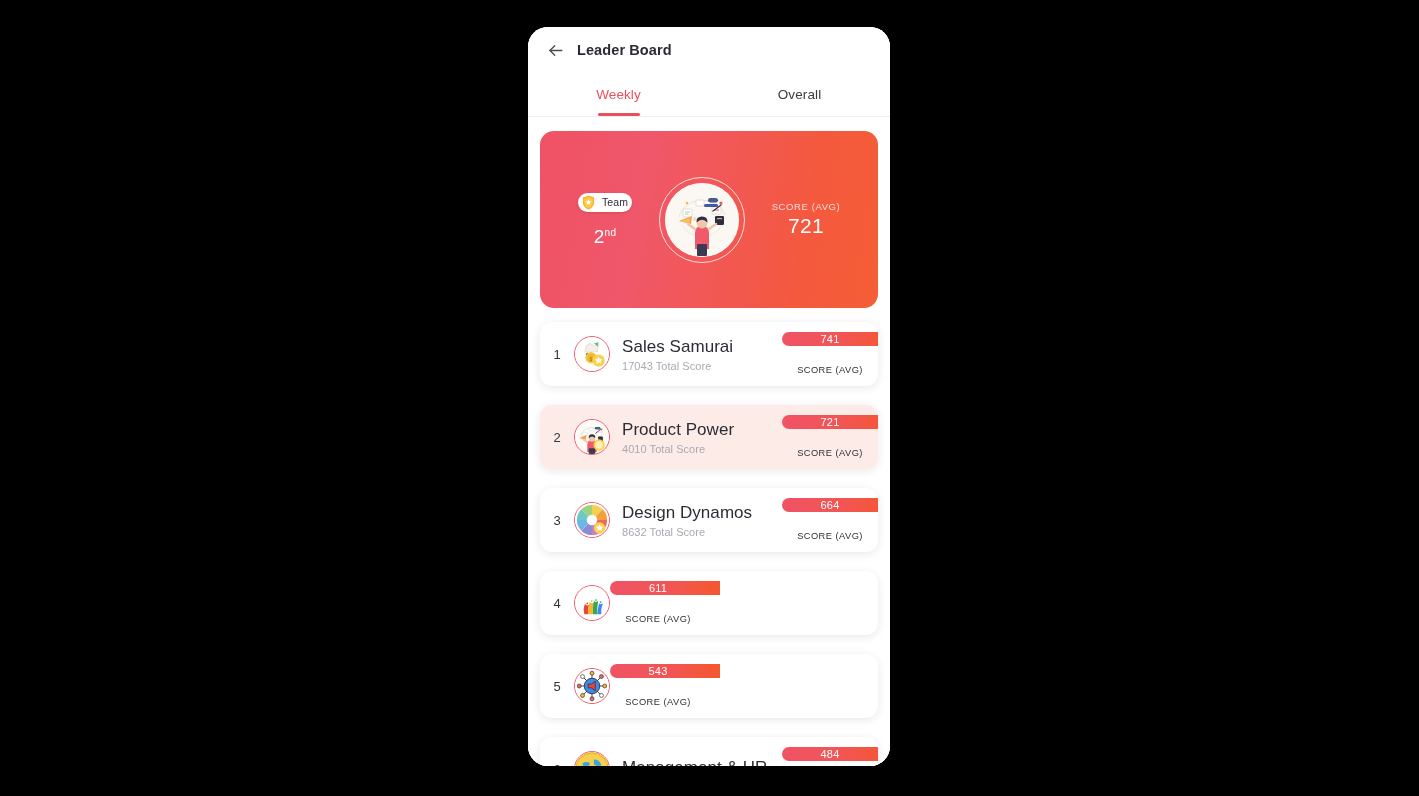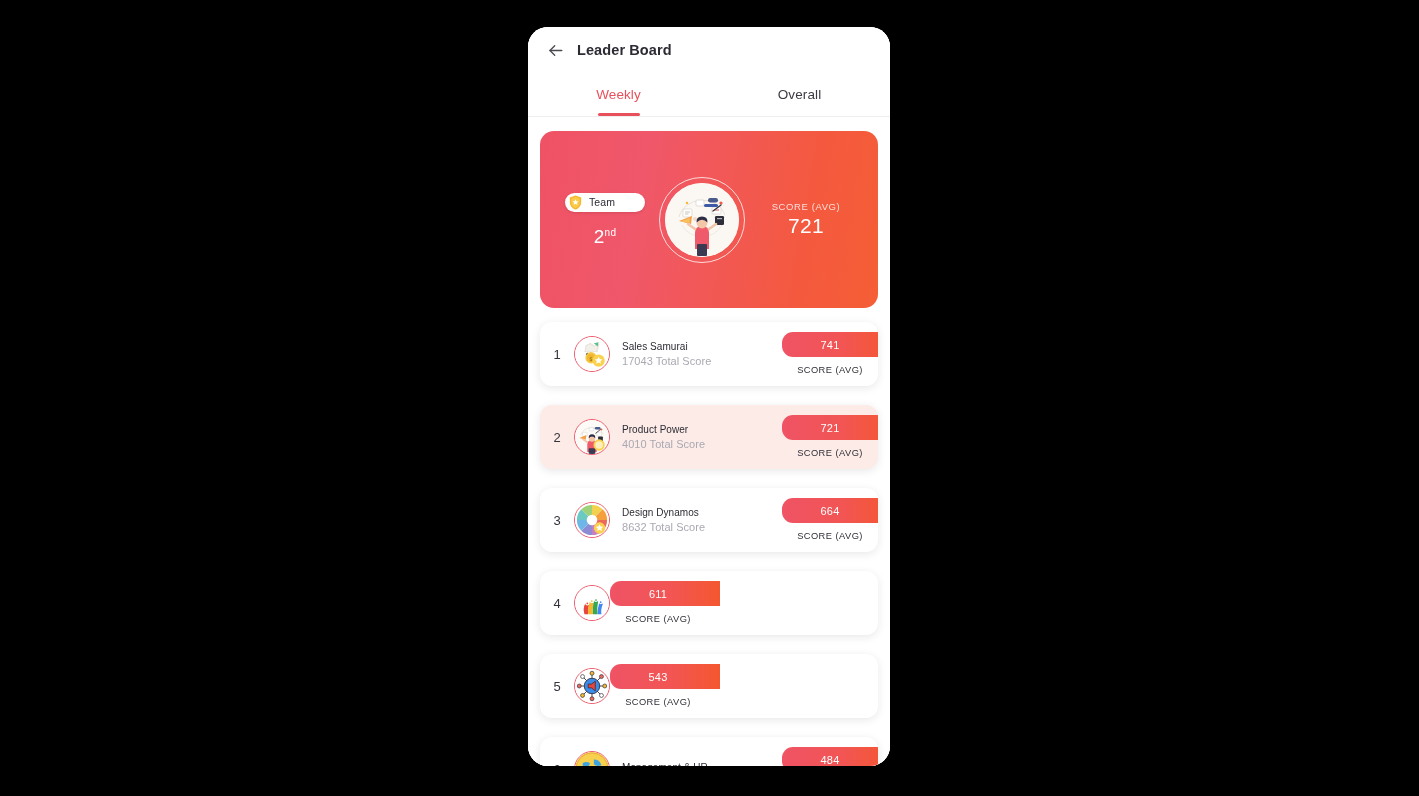--- a/index.html
+++ b/index.html
@@ -135,21 +135,21 @@
     flex-direction: column;
     align-items: center;
   }
 
   .team-pill {
     display: flex;
     align-items: center;
     background: #FFFFFF;
     border-radius: 11px;
     height: 19px;
-    padding-right: 30px;
+    padding-right: 4px;
     padding-left: 2px;
     box-shadow: 0 1px 3px rgba(0,0,0,0.12);
   }
 
   .shield {
     width: 17px;
     height: 17px;
     flex: 0 0 17px;
     margin-right: 5px;
     position: relative;
@@ -258,21 +258,21 @@
     position: relative;
   }
 
   .row-text {
     flex: 1 1 auto;
     margin-left: 12px;
     min-width: 0;
   }
 
   .row-name {
-    font-size: 10px;
+    font-size: 17px;
     color: #2C2C34;
     font-weight: 400;
     letter-spacing: 0.05px;
     white-space: nowrap;
   }
 
   .row-sub {
     margin-top: 3px;
     font-size: 11px;
     color: #A9A9B2;
@@ -289,21 +289,21 @@
     align-items: center;
     position: relative;
     width: 96px;
   }
 
   .score-chip {
     position: absolute;
     top: 10px;
     left: 0;
     right: -14px;
-    height: 25px;
+    height: 14px;
     border-radius: 11px 0 0 11px;
     background: linear-gradient(90deg, #EF5365 0%, #F25553 55%, #F4572F 100%);
     display: flex;
     align-items: center;
     justify-content: center;
     color: #FFFFFF;
     font-size: 11px;
     letter-spacing: 0.2px;
     padding-right: 14px;
   }

